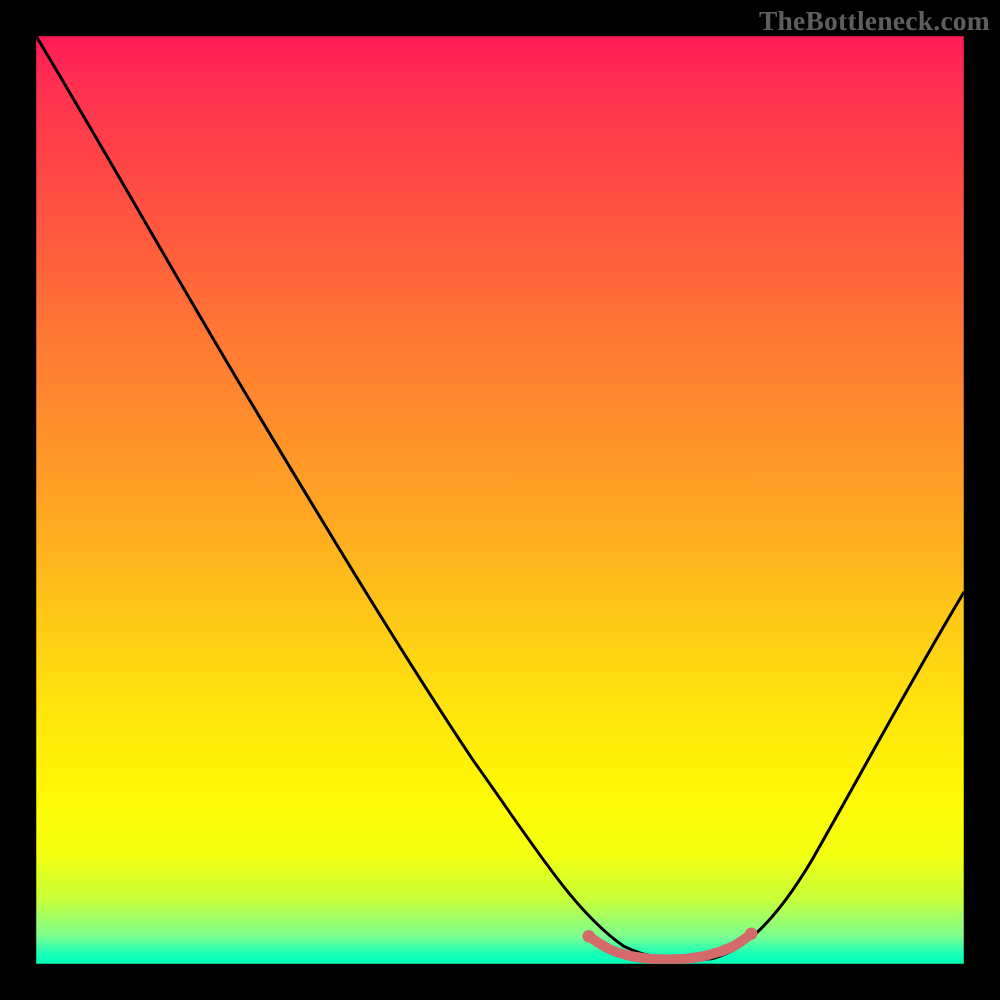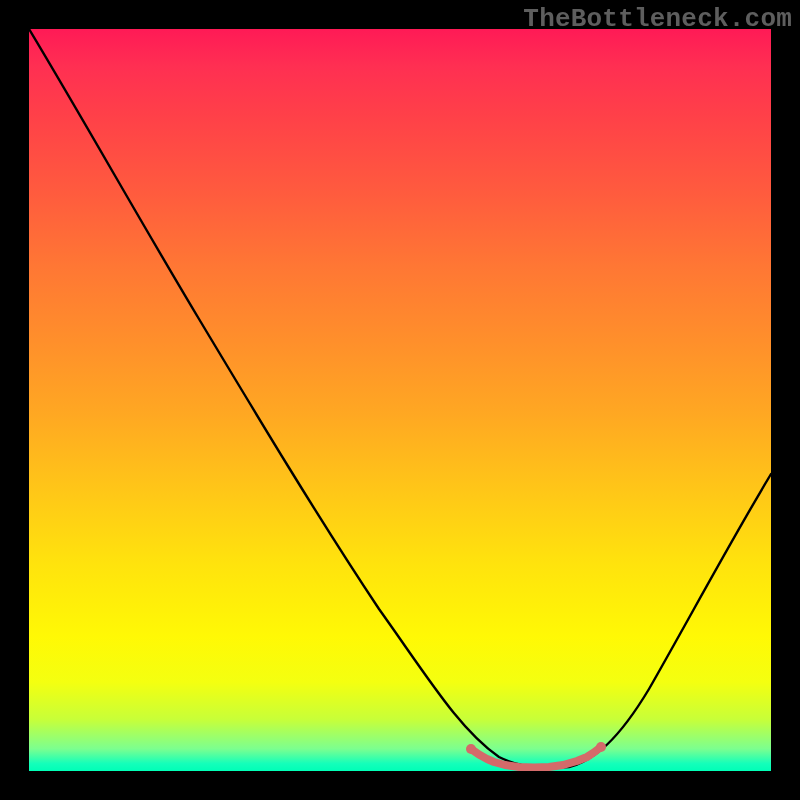--- a/index.html
+++ b/index.html
@@ -40,22 +40,22 @@
       #c8ff38 93%,
       #7cff8f 97%,
       #14ffba 99.0%,
       #00ffb7 100%
     );
   }
   .brand {
     position: absolute;
     top: 4px;
     right: 8px;
-    font-family: Liberation Mono, monospace;
-    font-size: 26px;
+    font-family: Liberation Serif, serif;
+    font-size: 22px;
     font-weight: 600;
     color: #5e5e5e;
     letter-spacing: 0.2px;
   }
   svg.curve {
     position: absolute;
     left: 0;
     top: 0;
     width: 742px;
     height: 742px;

